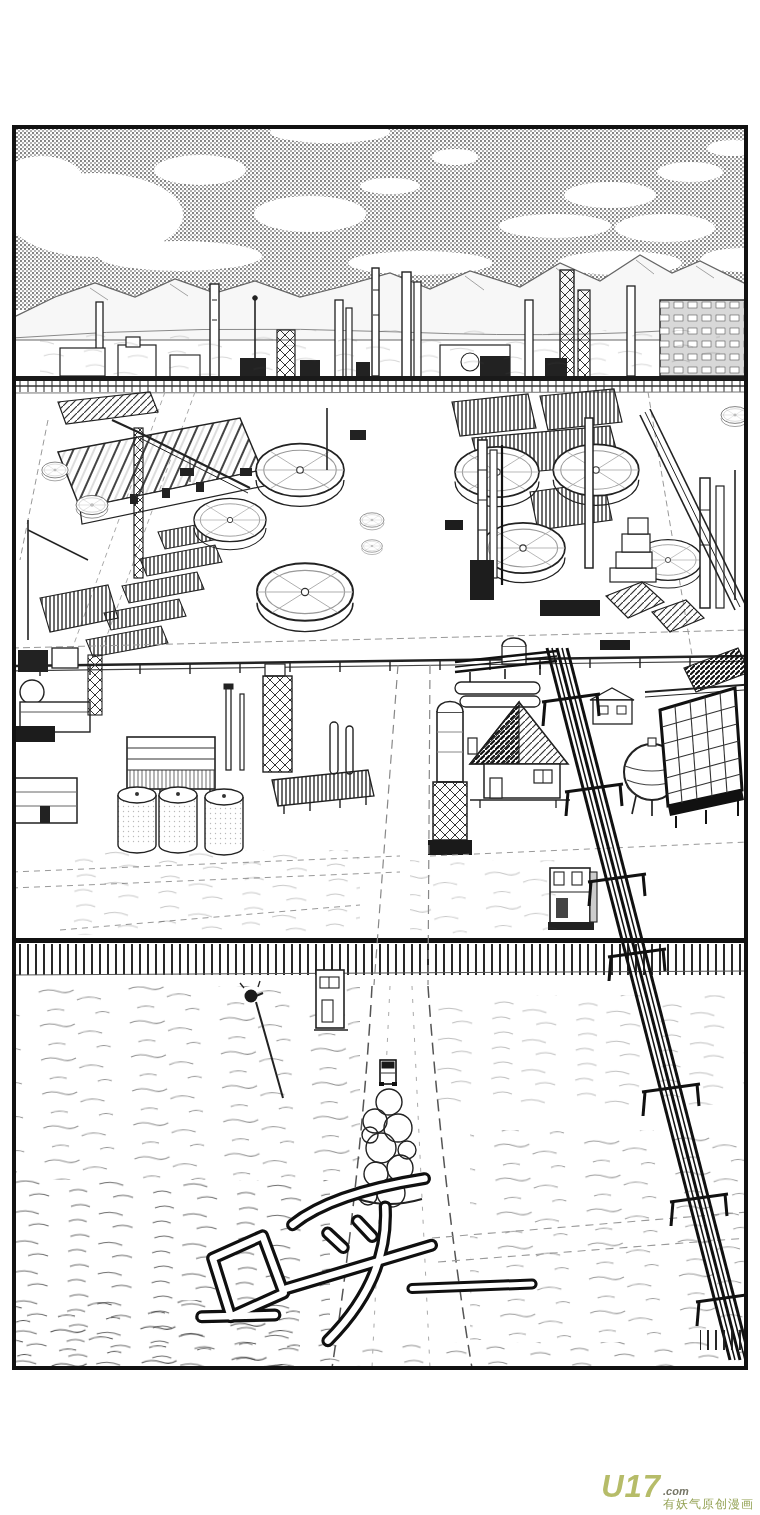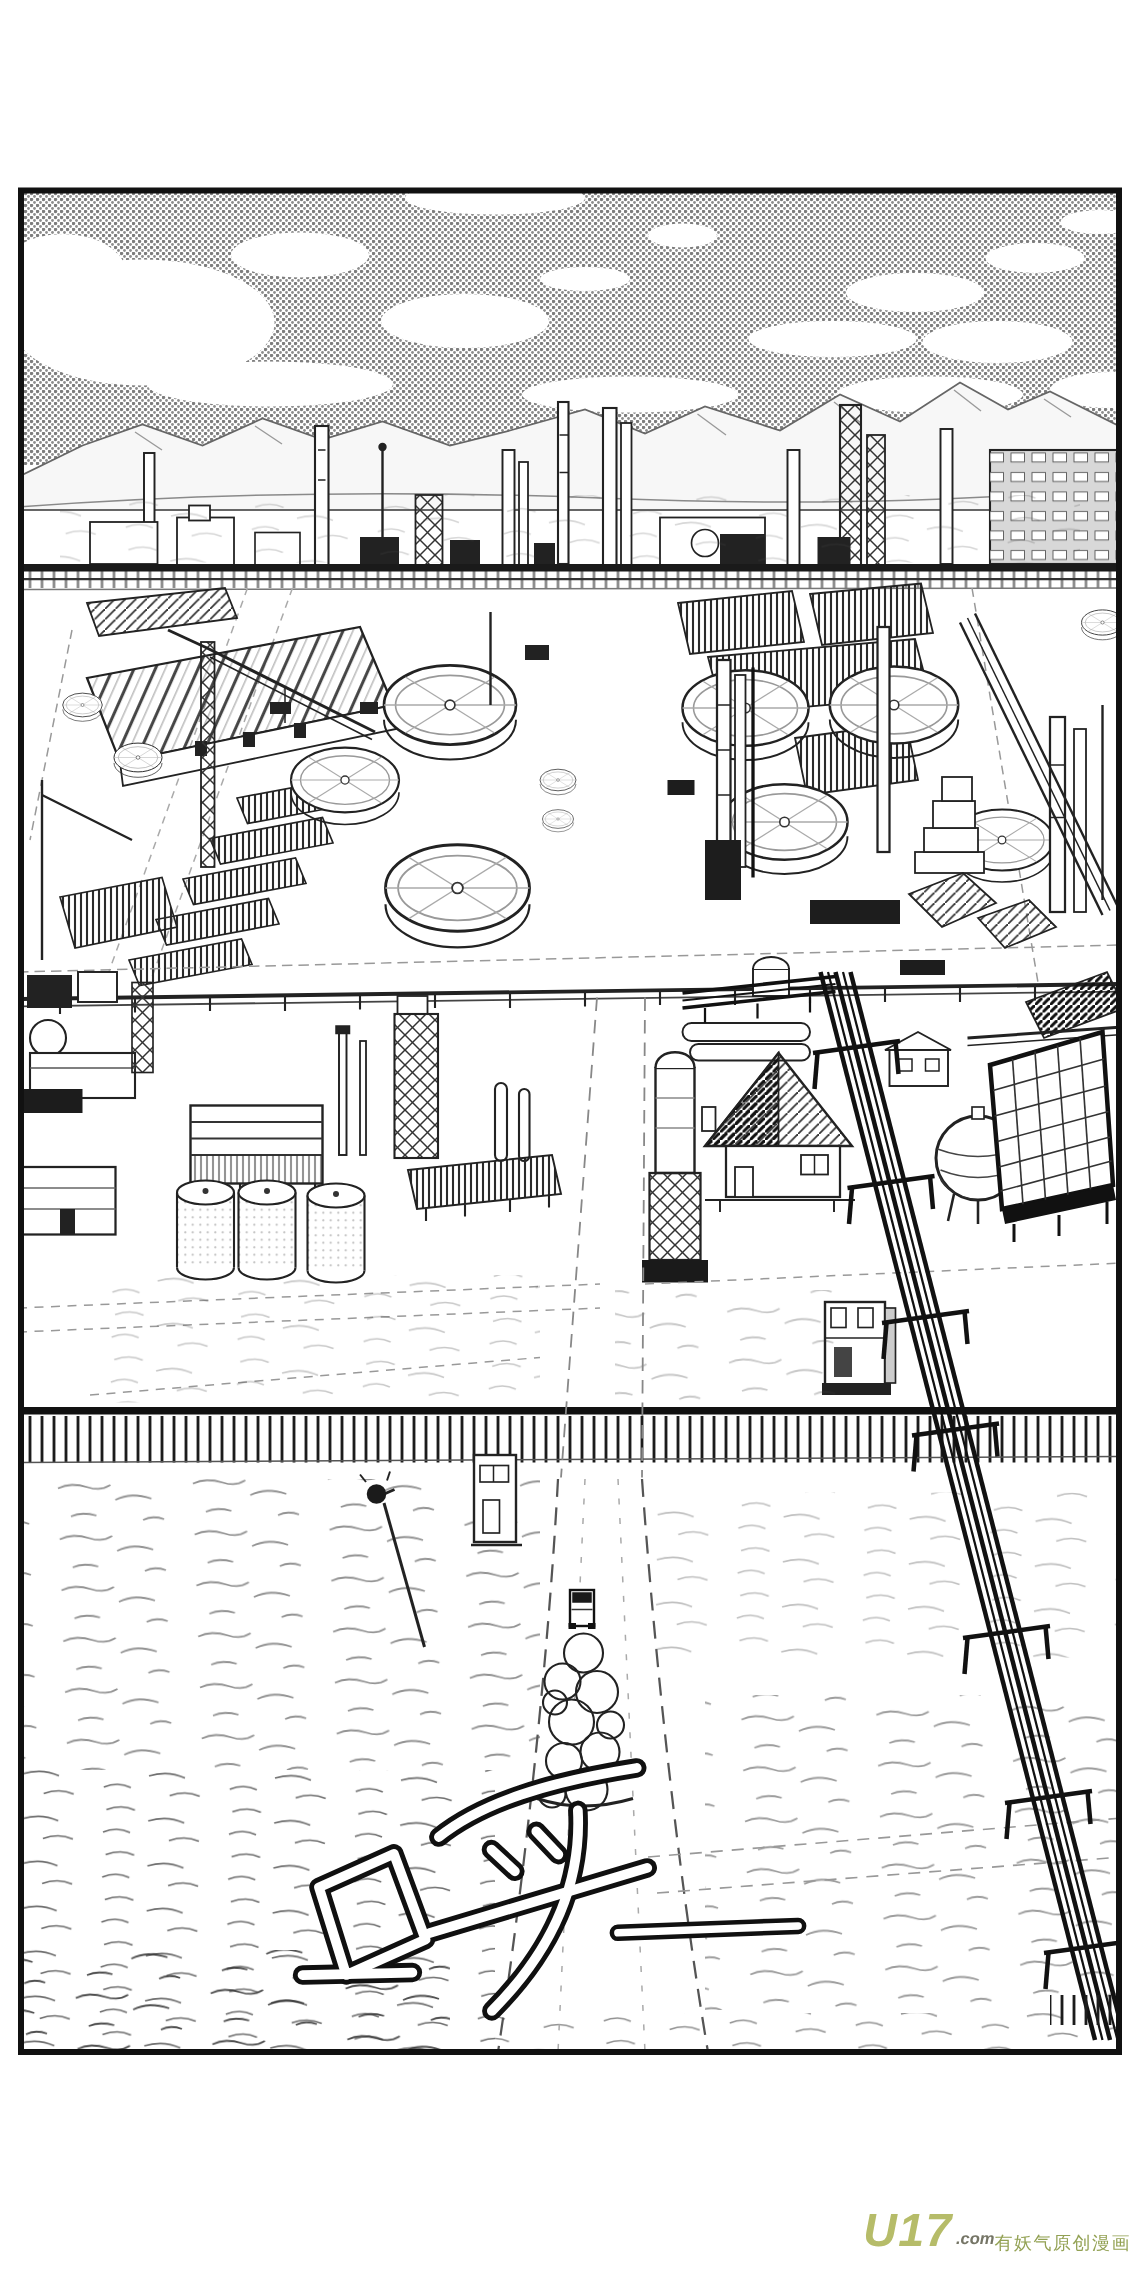--- a/index.html
+++ b/index.html
@@ -1,20 +1,20 @@
 <!DOCTYPE html>
 <html><head>
 <meta charset="utf-8">
 <style>
   html,body{margin:0;padding:0;background:#ffffff;font-family:"Liberation Sans",sans-serif;}
   .stage{position:relative;width:760px;height:1515px;background:#fff;overflow:hidden;}
   svg{display:block;}
-  .watermark{position:absolute;right:6px;top:1472px;display:flex;align-items:flex-end;opacity:.95;}
+  .watermark{position:absolute;right:6px;top:1472px;display:flex;align-items:flex-start;opacity:.95;}
   .wm-brand{font-size:31px;line-height:30px;font-weight:bold;font-style:italic;letter-spacing:1px;}
-  .wm-col{display:flex;margin-left:2px;margin-top:2px;}
+  .wm-col{display:flex;flex-direction:column;margin-left:2px;margin-top:14px;}
   .wm-suffix{font-size:11px;font-weight:bold;font-style:italic;line-height:11px;}
   .wm-tagline{font-size:12px;font-weight:normal;line-height:14px;letter-spacing:1px;}
 </style>
 </head>
 <body>
 
 <div class="stage">
 <svg width="760" height="1515" viewBox="0 0 760 1515">
 <defs>
   <clipPath id="panelClip">

